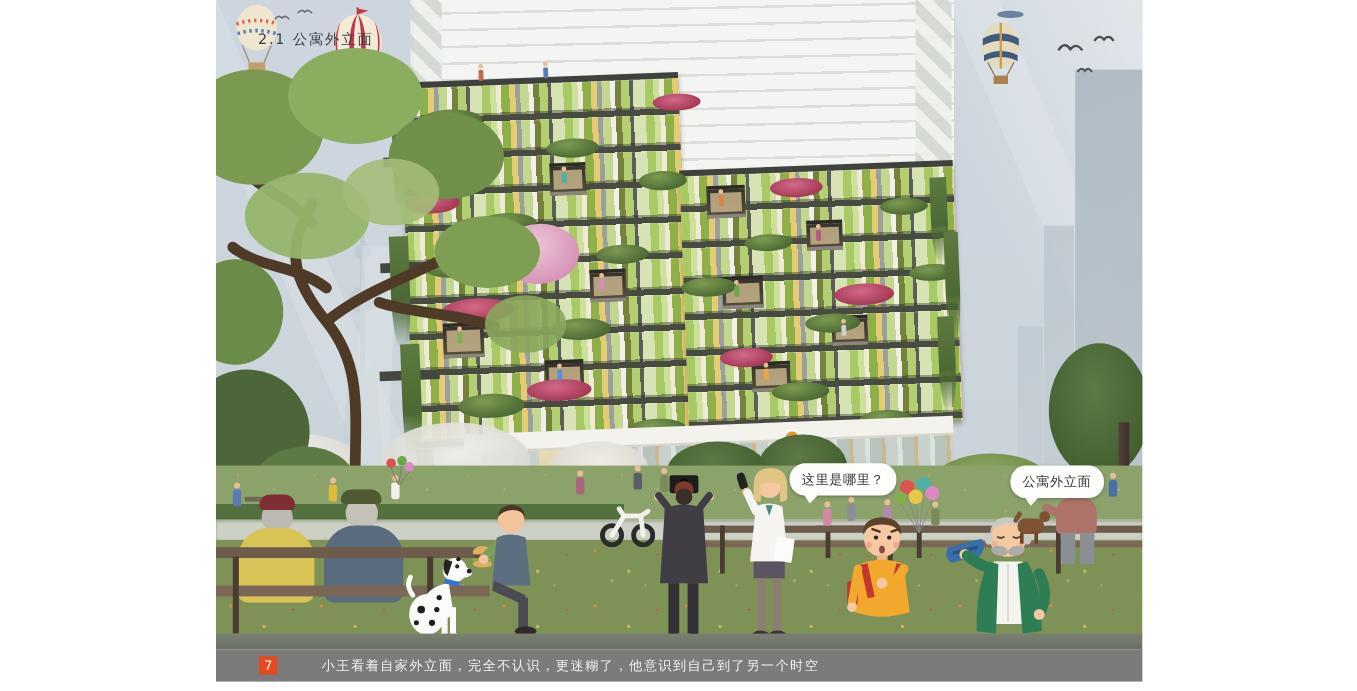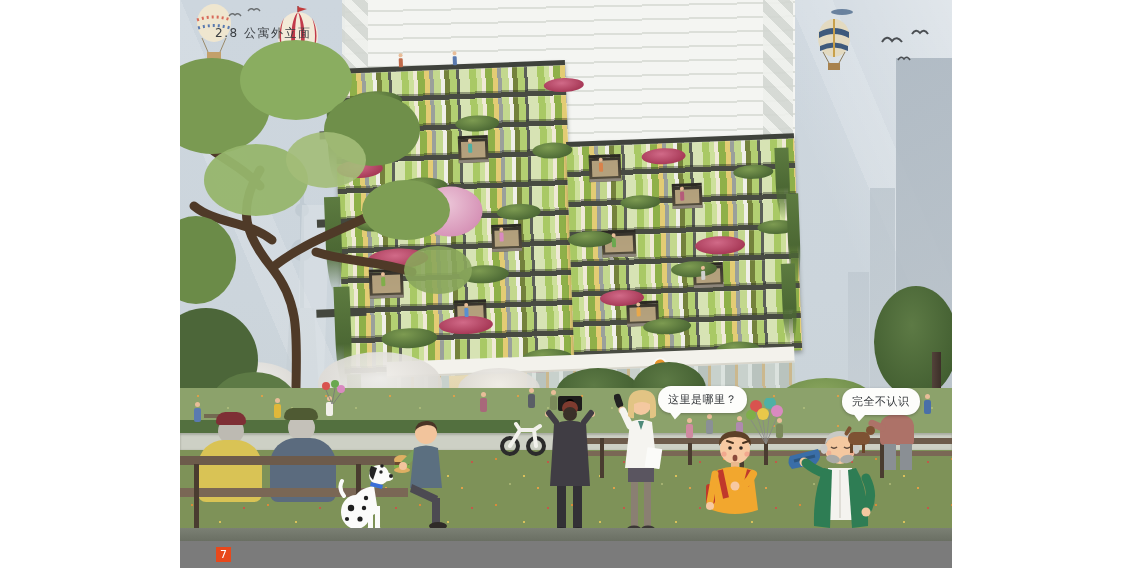--- a/index.html
+++ b/index.html
@@ -507,24 +507,25 @@
       <div class="abs" style="left:10px;top:24px;width:9px;height:9px;border-radius:50%;background:#7e5233;"></div>
       <div class="abs" style="left:-10px;top:24px;width:4px;height:10px;border-radius:2px;background:#7e5233;transform:rotate(30deg);"></div>
       <div class="abs" style="left:-6px;top:42px;width:3px;height:9px;background:#6b4629;"></div>
       <div class="abs" style="left:6px;top:42px;width:3px;height:9px;background:#6b4629;"></div>
     </div>
 
     <div class="bubble" style="left:478px;top:386px;">
       <span>这里是哪里？</span><i></i>
     </div>
     <div class="bubble" style="left:662px;top:388px;">
-      <span>完全不认识</span><i></i>
+      <span>公寓外立面</span><i></i>
     </div>
 
     <div class="abs stripfg" style="left:0;top:528px;width:772px;height:13px;z-index:30;"></div>
 
-    <div class="title" style="left:35px;">2.8 公寓外立面</div>
+    <div class="title" style="left:35px;">2.1 公寓外立面</div>
   </div>
 
   <div class="footer">
     <span class="chip">7</span>
+    <span class="caption">小王看着自家外立面，完全不认识，更迷糊了，他意识到自己到了另一个时空</span>
   </div>
 </div>
 
 </body></html>

